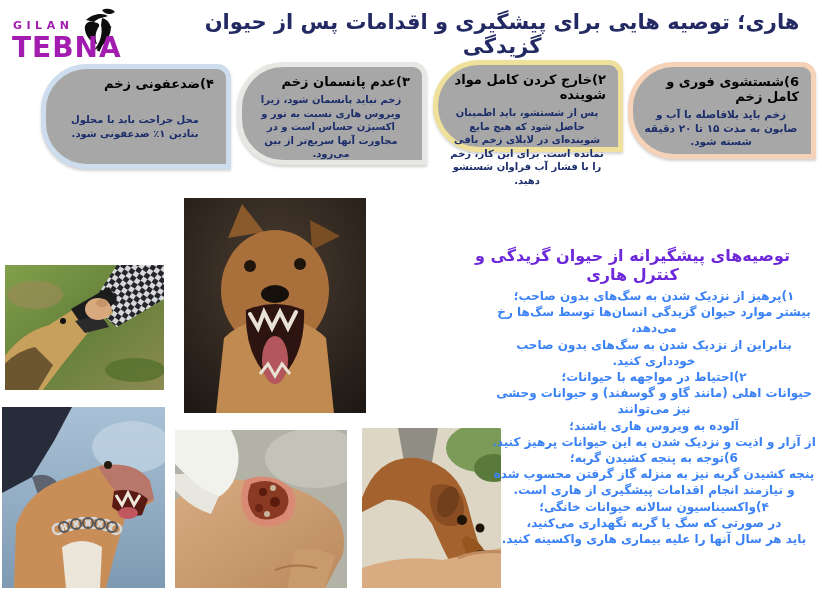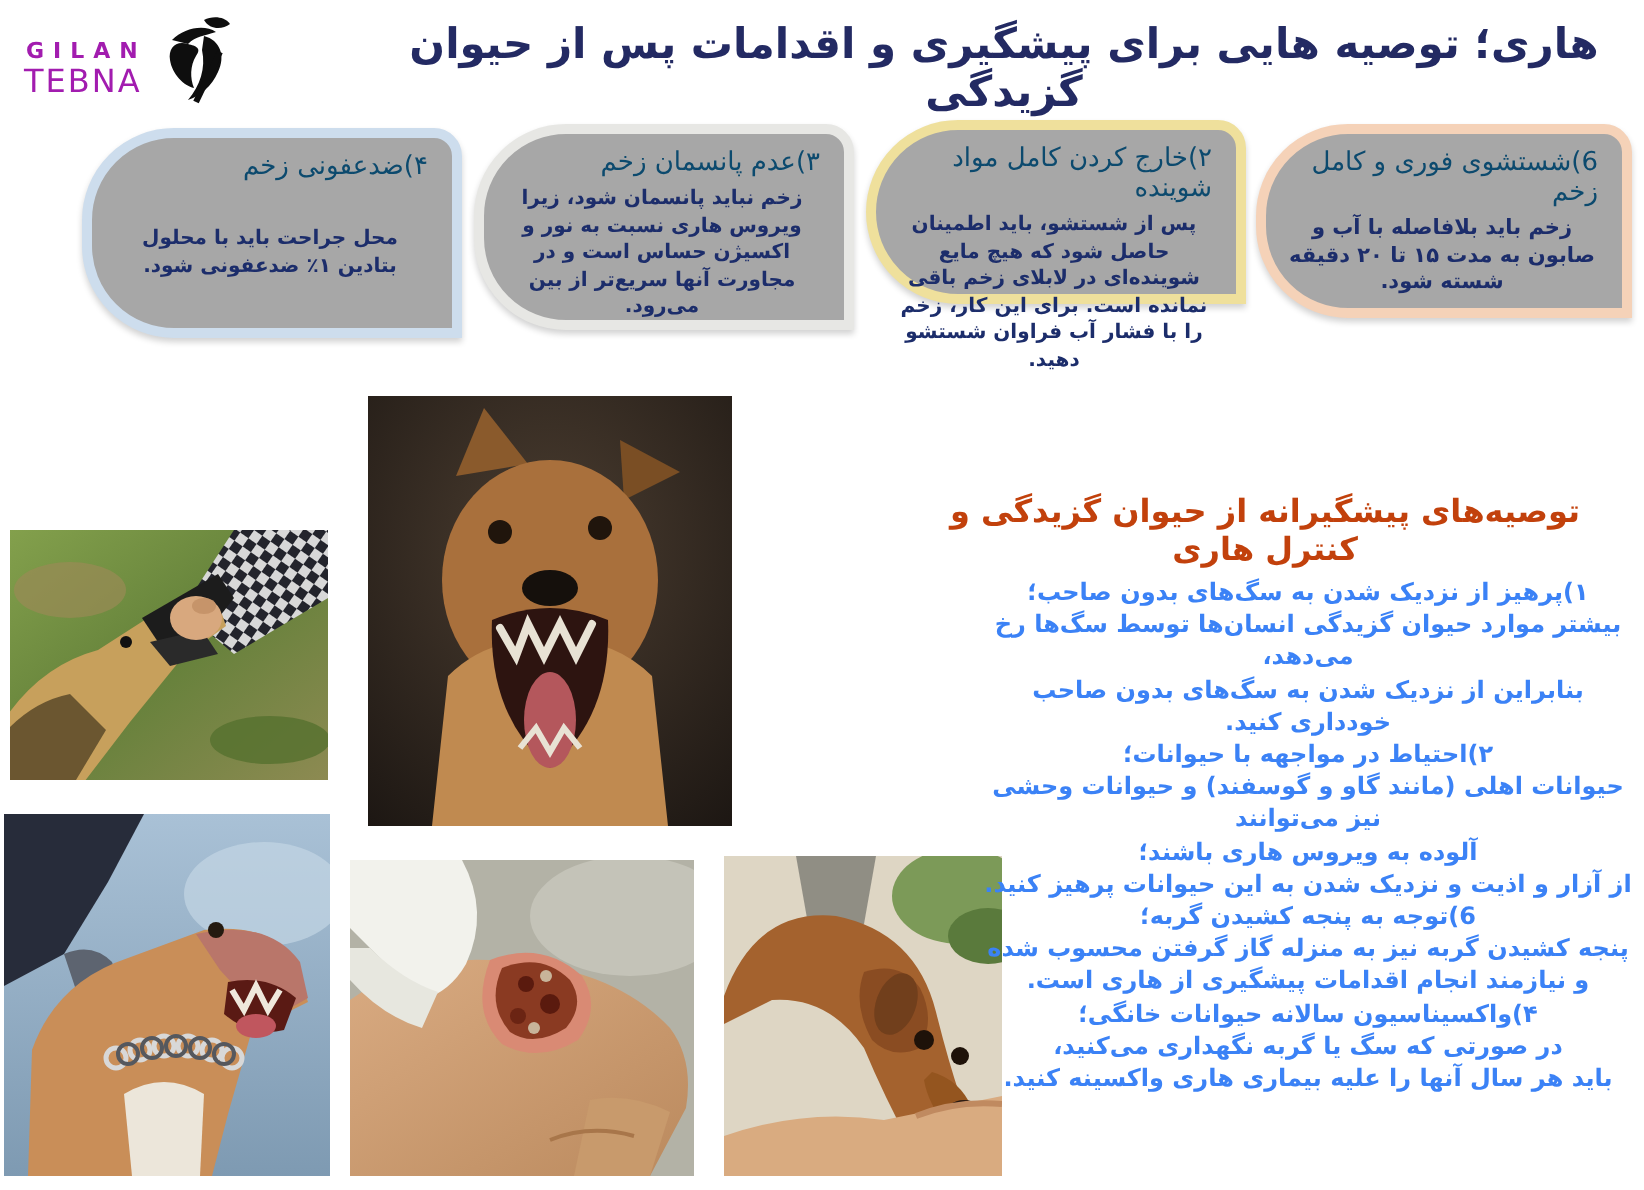--- a/index.html
+++ b/index.html
@@ -2,43 +2,43 @@
 <html lang="fa"><head>
 <meta charset="utf-8">
 <style>
   html,body{margin:0;padding:0;background:#ffffff;}
   body{font-family:"DejaVu Sans",sans-serif;}
   .page{position:relative;width:822px;height:595px;background:#fff;overflow:hidden;}
 
   
   .logo{position:absolute;left:10px;top:6px;width:110px;height:52px;color:#a21caf;}
   .logo-top{position:absolute;left:3px;top:13px;font-size:11px;font-weight:bold;letter-spacing:4.5px;}
-  .logo-bottom{position:absolute;left:2px;top:25px;font-size:16px;font-weight:normal;letter-spacing:1px;}
+  .logo-bottom{position:absolute;left:2px;top:25px;font-size:28px;font-weight:bold;letter-spacing:1px;}
   .logo svg{position:absolute;left:62px;top:0;}
 
   
   .title{position:absolute;left:200px;right:18px;top:10px;margin:0;text-align:center;
          direction:rtl;font-size:21px;font-weight:bold;color:#232a63;}
 
   
   .step{position:absolute;box-sizing:border-box;background:#a7a7a7;
         border-style:solid;border-width:5px;border-radius:46px 14px 0 46px;
         direction:rtl;padding:7px 12px 6px 10px;box-shadow:0 2px 3px rgba(0,0,0,.18);}
   .step-1{left:628px;top:62px;width:188px;height:97px;border-color:#f5d2b8;}
   .step-2{left:433px;top:60px;width:190px;height:92px;border-color:#efe09c;}
   .step-3{left:237px;top:62px;width:190px;height:103px;border-color:#e7e7e4;}
   .step-4{left:41px;top:64px;width:190px;height:105px;border-color:#cddded;}
-  .step-heading{font-size:13px;font-weight:normal;color:#0c4a6e;text-align:right;margin-bottom:4px;}
+  .step-heading{font-size:13px;font-weight:bold;color:#000000;text-align:right;margin-bottom:4px;}
   .step-body{font-size:10px;font-weight:bold;color:#1c2d6b;text-align:center;line-height:13.5px;}
   .step-1 .step-body{font-size:10.5px;}
   .step-4 .step-body{margin-top:22px;}
 
   
   .prev-heading{position:absolute;left:450px;width:365px;top:246px;text-align:center;direction:rtl;
-                font-size:16px;font-weight:bold;color:#c2410c;}
+                font-size:16px;font-weight:bold;color:#6d28d9;}
   .tips{position:absolute;left:490px;width:328px;top:288px;text-align:center;direction:rtl;
         font-size:12px;font-weight:bold;color:#3b82f6;line-height:16.2px;}
 
   
   .photo{position:absolute;overflow:hidden;}
   .photo svg{display:block;}
   .ph-shepherd{left:5px;top:265px;width:159px;height:125px;}
   .ph-barking{left:184px;top:198px;width:182px;height:215px;}
   .ph-pitbull{left:2px;top:407px;width:163px;height:181px;}
   .ph-wound{left:175px;top:430px;width:172px;height:158px;}

